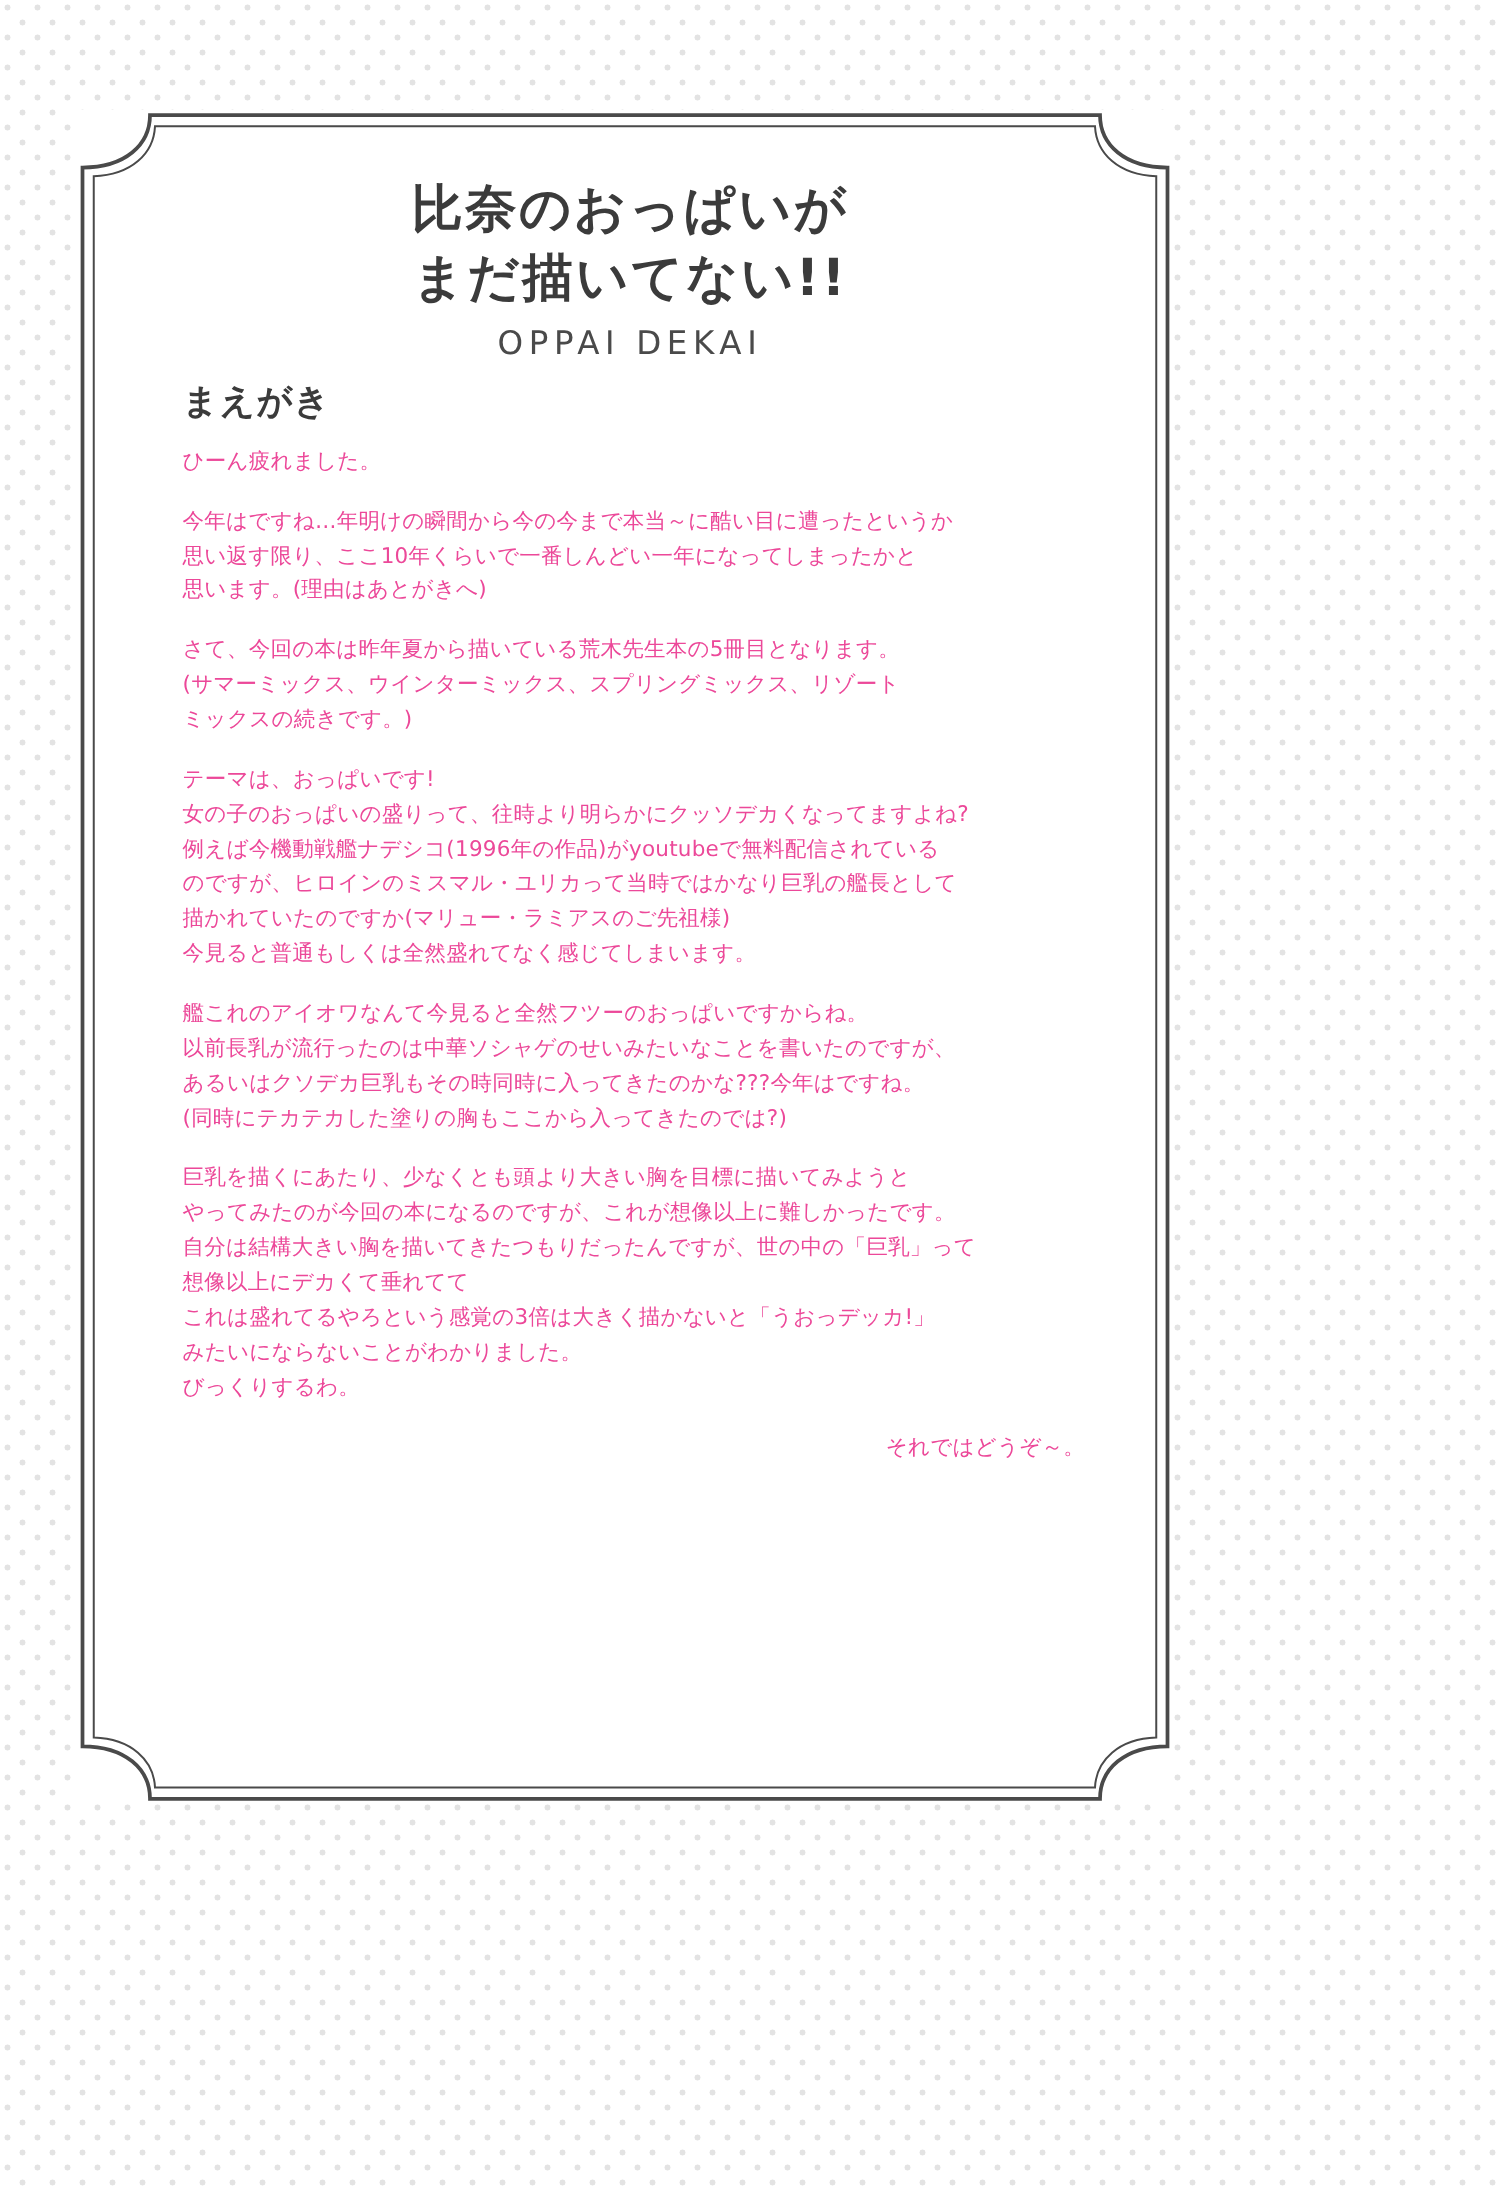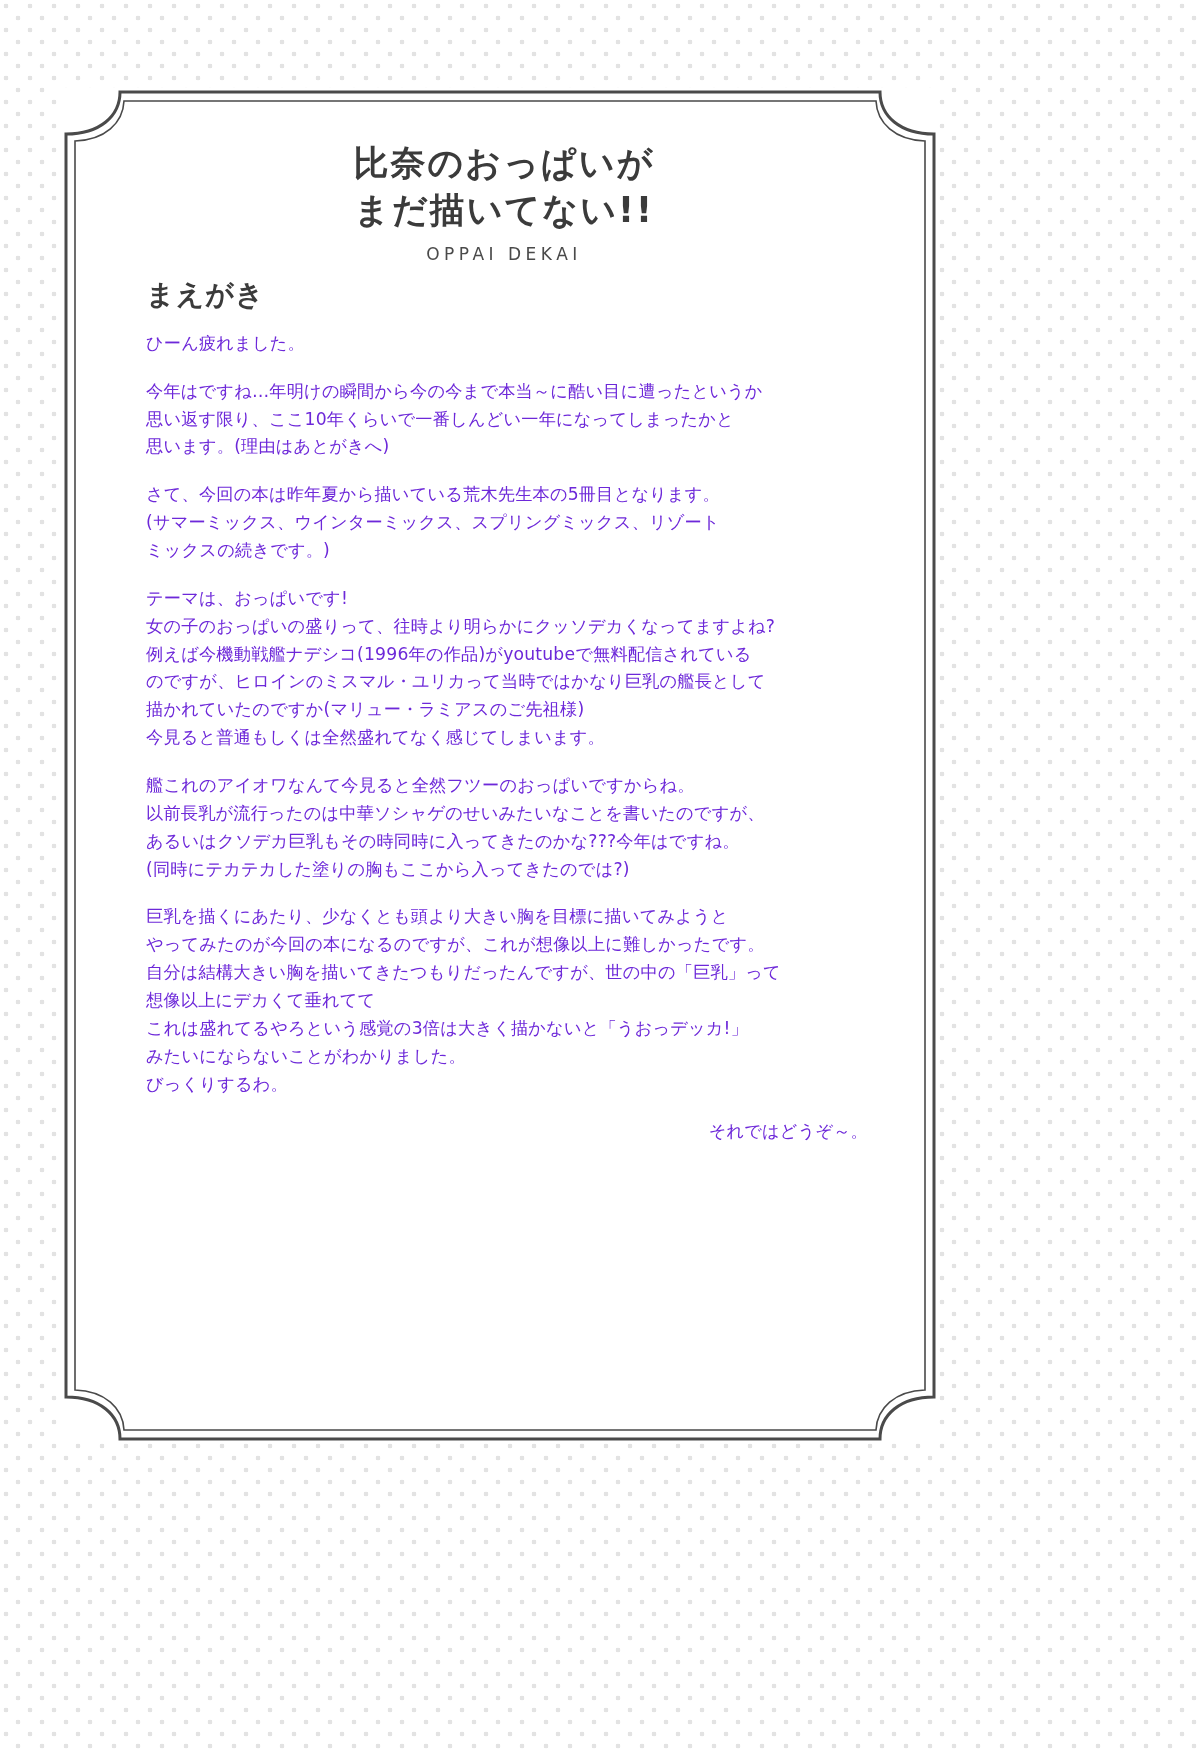--- a/index.html
+++ b/index.html
@@ -49,29 +49,29 @@
   }
 
   
   .title-block {
     text-align: center;
     margin-bottom: 6px;
   }
   .title-line {
     font-family: "DejaVu Sans", sans-serif;
     font-weight: bold;
-    font-size: 35px;
+    font-size: 41px;
     line-height: 1.34;
     letter-spacing: 2px;
     color: #3b3b3b;
     white-space: nowrap;
   }
   .title-romaji {
     font-family: "DejaVu Sans", sans-serif;
-    font-size: 17px;
+    font-size: 26px;
     letter-spacing: 4.5px;
     color: #4a4a4a;
     margin-top: 10px;
   }
 
   
   .section-heading {
     font-family: "DejaVu Sans", sans-serif;
     font-weight: bold;
     font-size: 28px;
@@ -80,21 +80,21 @@
     letter-spacing: 1px;
   }
 
   
   .body-text {
     margin-left: 6px;
   }
   .para {
     font-size: 17.2px;
     line-height: 1.62;
-    color: #6d28d9;
+    color: #ec4899;
     margin: 0 0 20px 0;
     white-space: pre-wrap;
     letter-spacing: 0.2px;
   }
   .para:last-child { margin-bottom: 0; text-align: right; }
 </style>
 </head>
 <body>
 
 <div class="page-frame">

